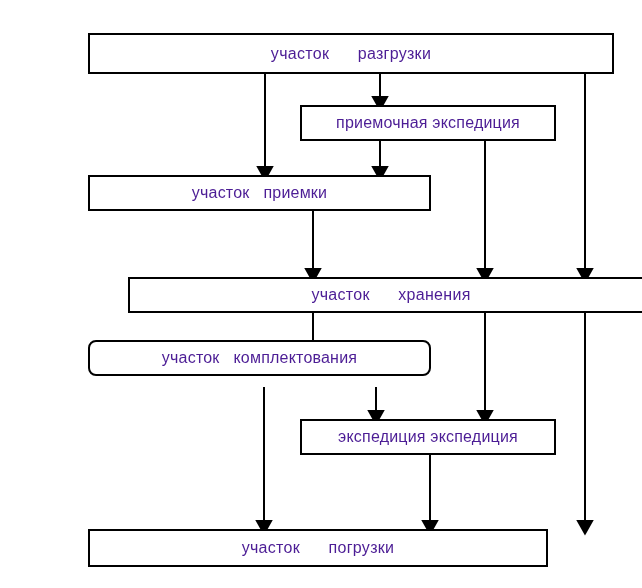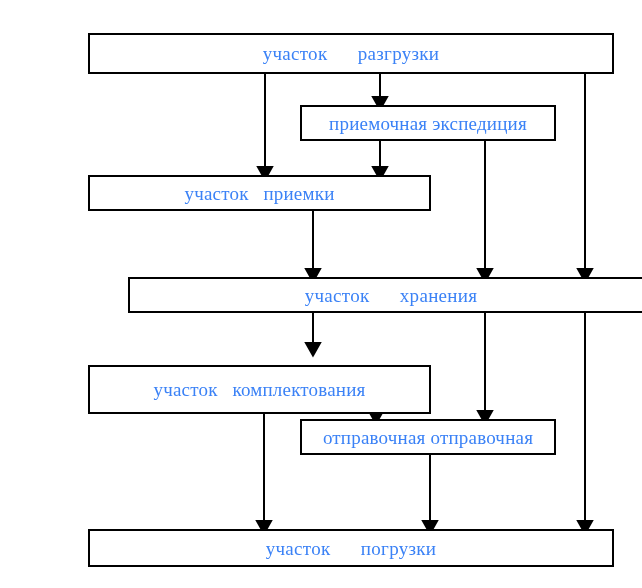--- a/index.html
+++ b/index.html
@@ -30,23 +30,23 @@
     position: absolute;
     box-sizing: border-box;
     background: #ffffff;
     border: 2.5px solid #000000;
     display: flex;
     align-items: center;
     justify-content: center;
     z-index: 3;
   }
   .node-label {
-    font-family: Liberation Serif, serif;
-    font-size: 19px;
-    color: #3b82f6;
+    font-family: Liberation Sans, sans-serif;
+    font-size: 16px;
+    color: #4c1d95;
     letter-spacing: 0.2px;
     white-space: pre;
     line-height: 1;
   }
   .node-label.wide {
     letter-spacing: 0.3px;
   }
 </style>
 </head>
 <body>
@@ -84,25 +84,25 @@
   </div>
 
   <div class="node-box" style="left: 300px; top: 105px; width: 256px; height: 36px;">
     <span class="node-label">приемочная экспедиция</span>
   </div>
 
   <div class="node-box" style="left: 88px; top: 277px; width: 526px; height: 36px; margin-left: 40px;">
     <span class="node-label wide">участок      хранения</span>
   </div>
 
-  <div class="node-box" style="left: 88px; top: 365px; width: 343px; height: 49px;">
+  <div class="node-box" style="left: 88px; top: 340px; width: 343px; height: 36px; border-radius: 8px;">
     <span class="node-label">участок   комплектования</span>
   </div>
 
   <div class="node-box" style="left: 300px; top: 419px; width: 256px; height: 36px;">
-    <span class="node-label">отправочная отправочная</span>
+    <span class="node-label">экспедиция экспедиция</span>
   </div>
 
-  <div class="node-box" style="left: 88px; top: 529px; width: 526px; height: 38px;">
+  <div class="node-box" style="left: 88px; top: 529px; width: 460px; height: 38px;">
     <span class="node-label wide">участок      погрузки</span>
   </div>
 
 </div>
 
 </body></html>

